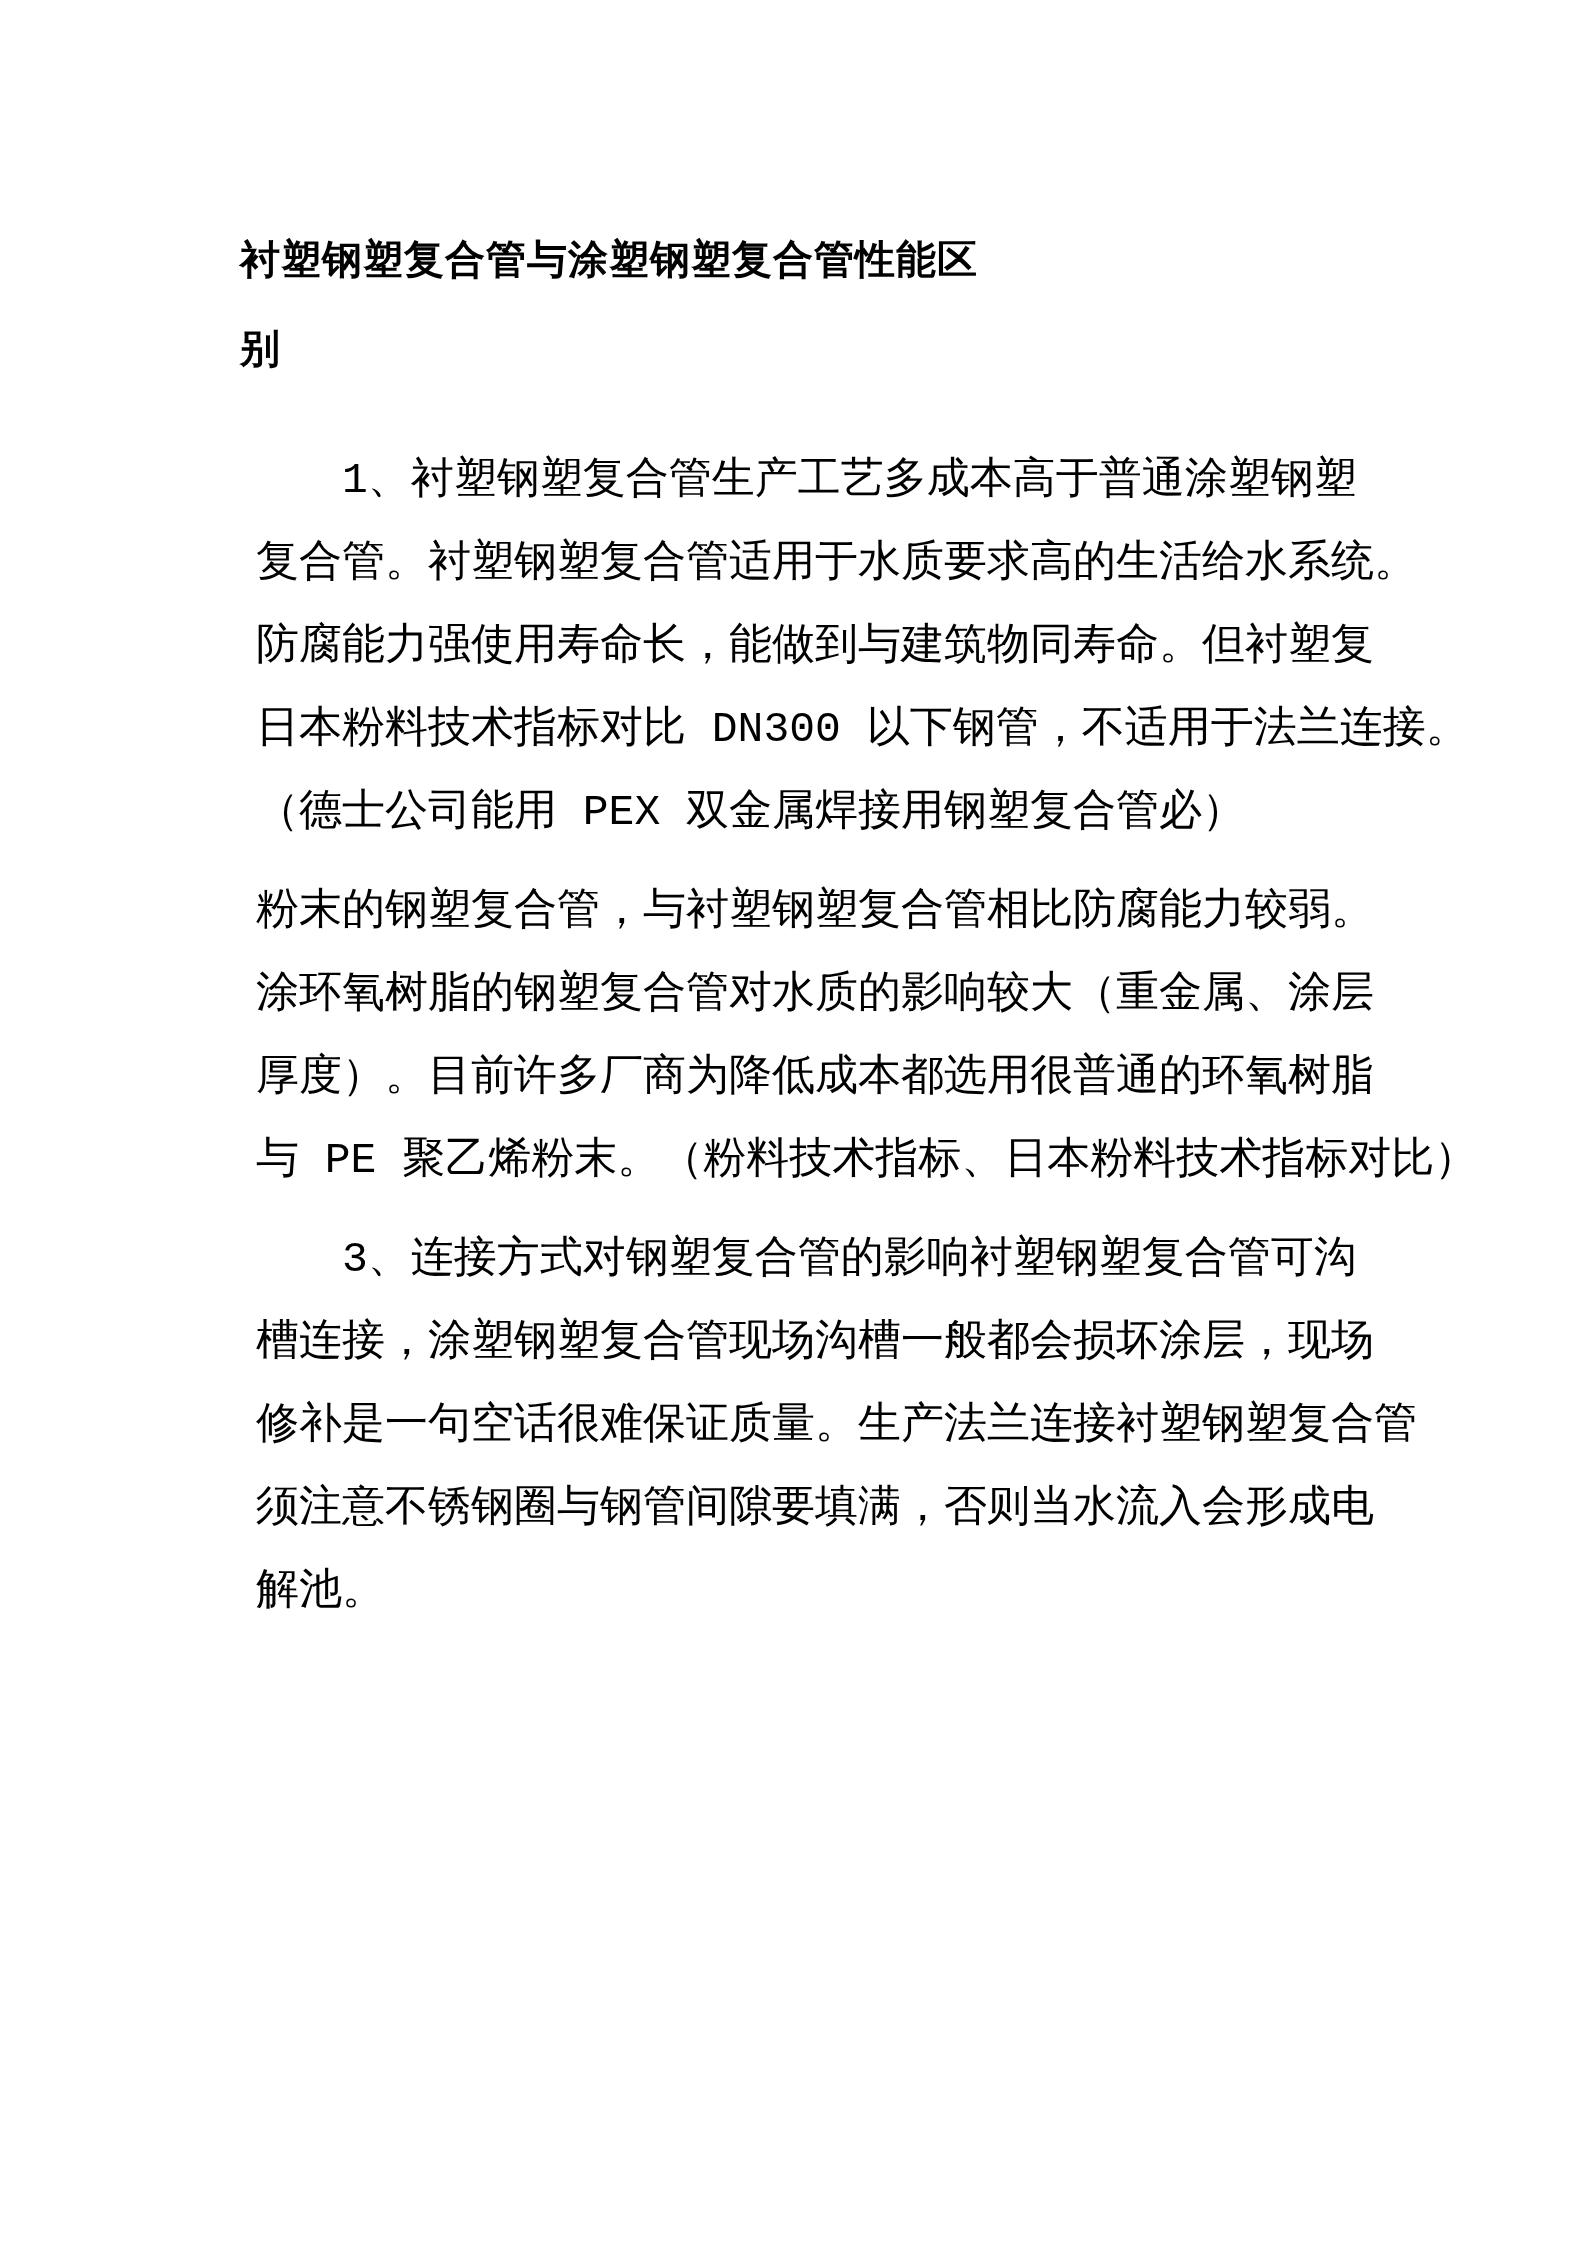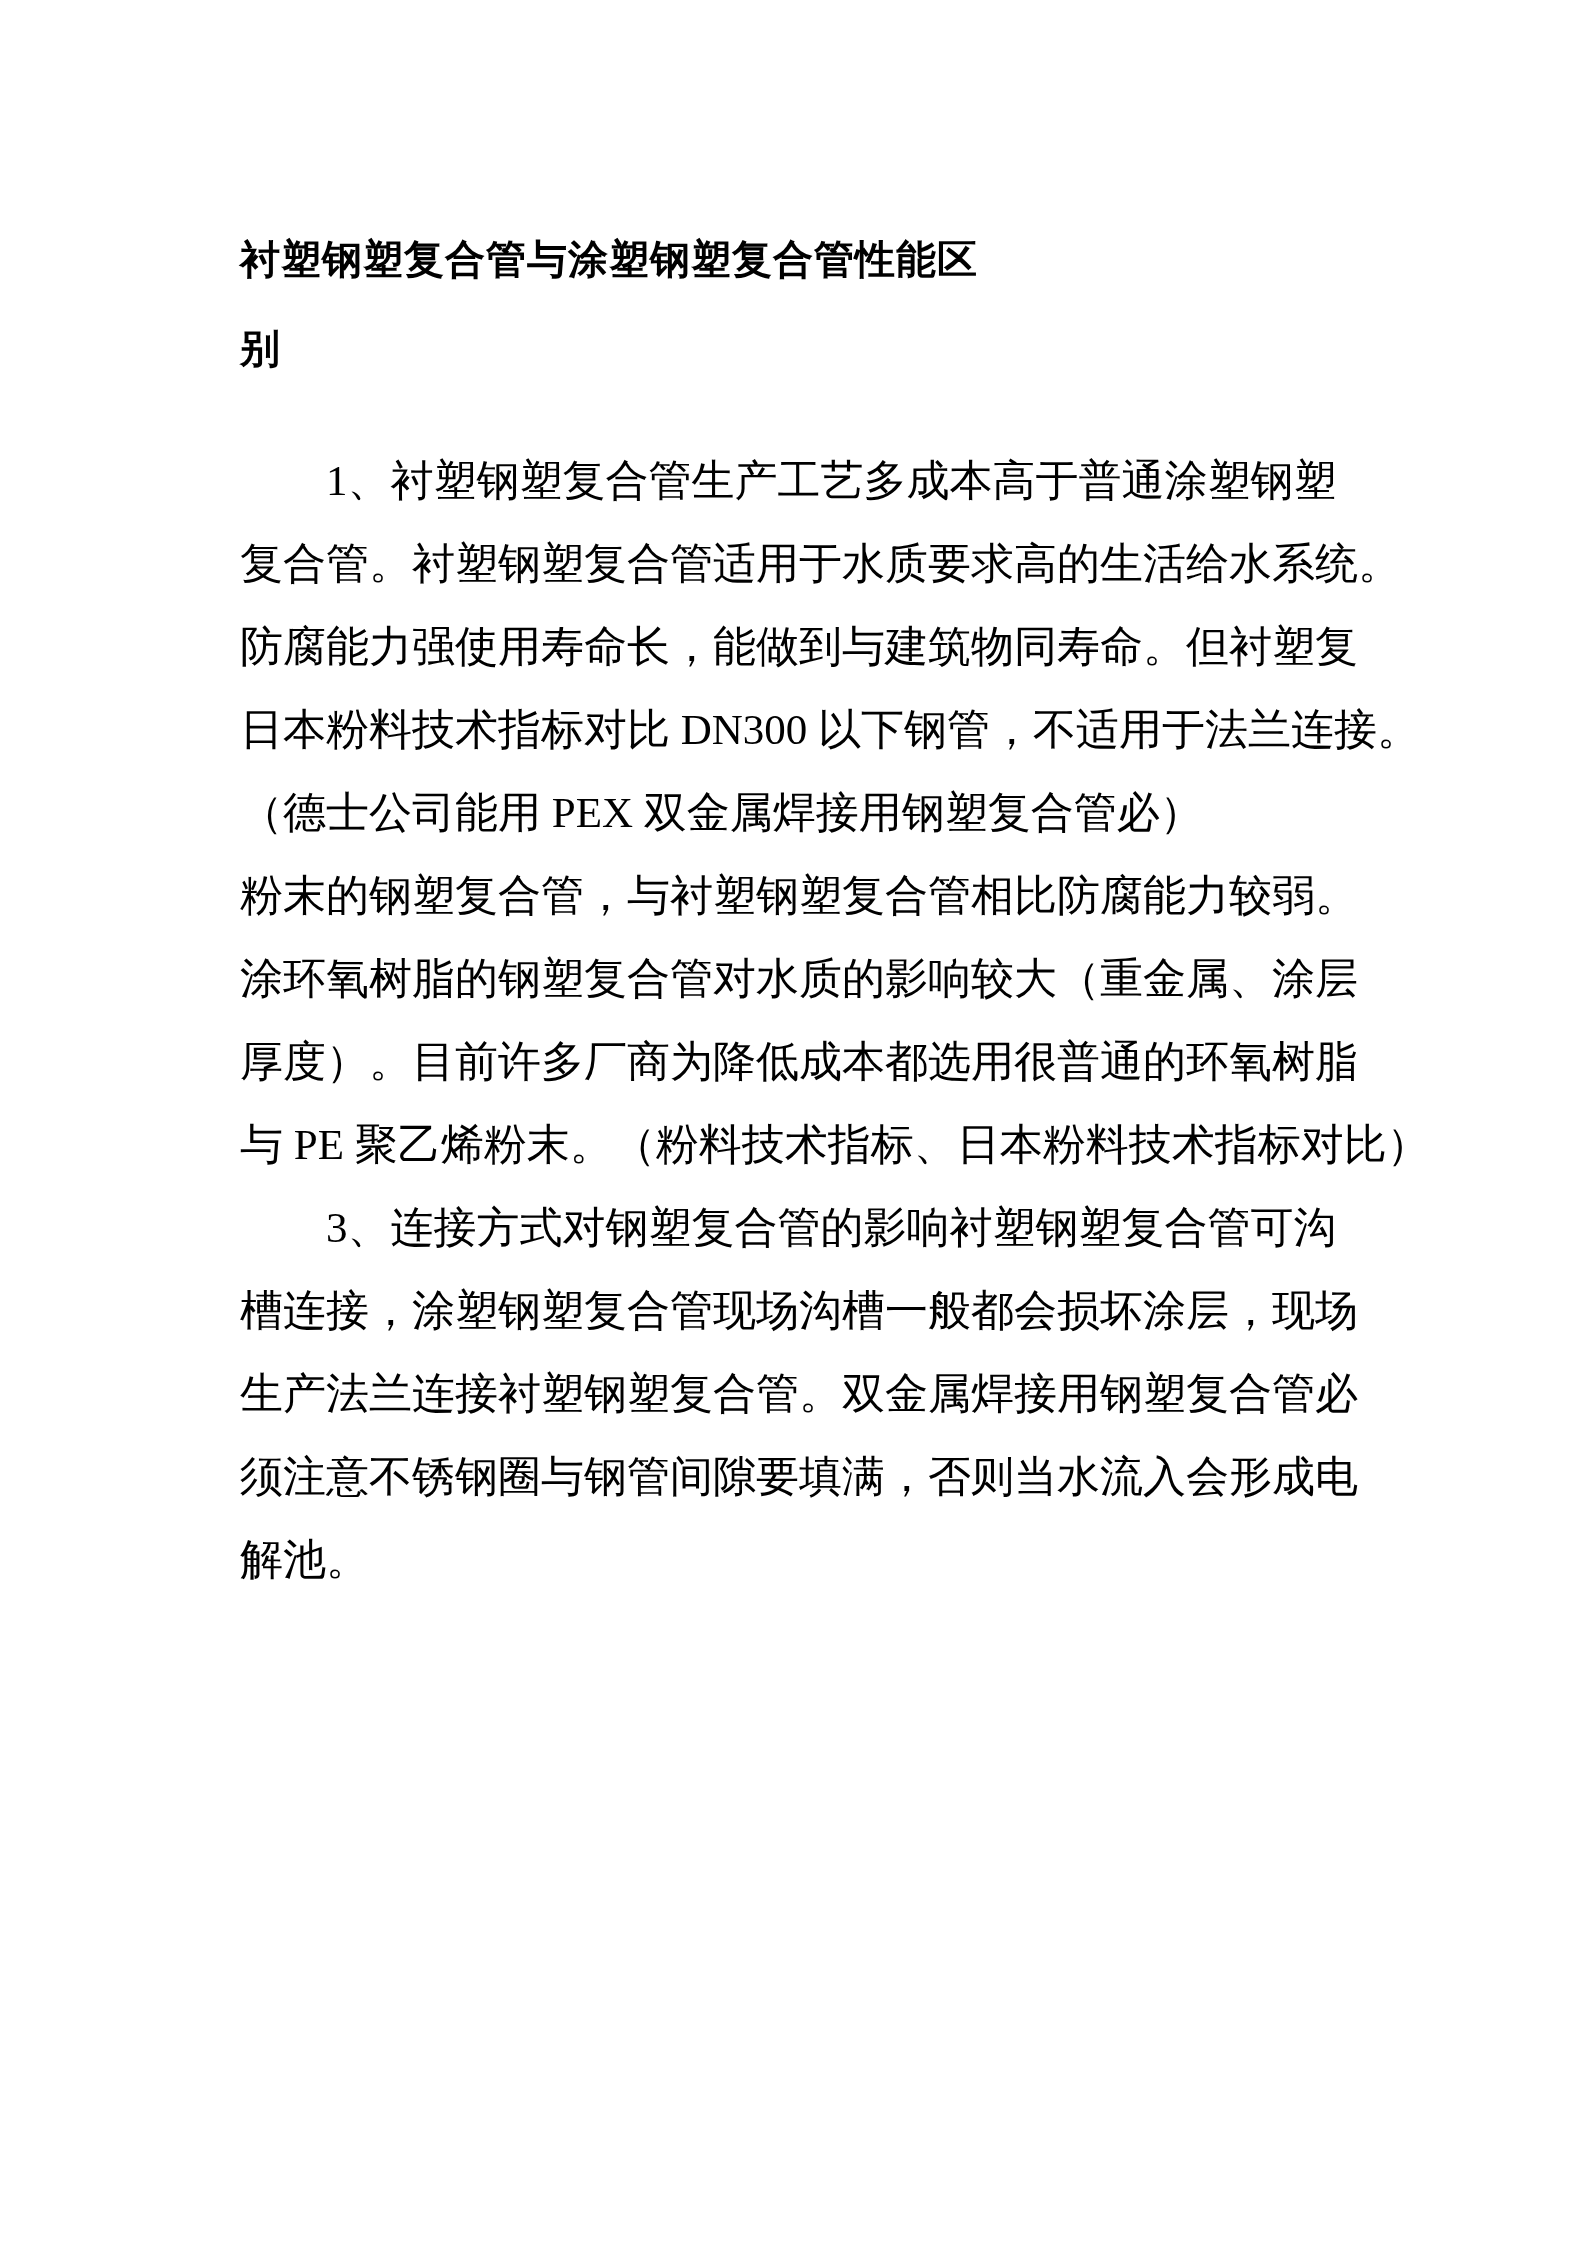--- a/index.html
+++ b/index.html
@@ -33,22 +33,23 @@
     display: block;
     white-space: nowrap;
   }
   .doc-body {
     margin: 46px 0 0 240px;
     width: 1165px;
     font-size: 43px;
     line-height: 83px;
   }
   .para {
-    margin: 0;
+    margin: 16px;
     padding: 0;
+    font-family: Liberation Mono, monospace;
   }
   .line {
     display: block;
     white-space: nowrap;
   }
   .line.first {
     text-indent: 86px;
   }
 </style>
 </head>
@@ -74,20 +75,20 @@
     <p class="para">
       <span class="line">粉末的钢塑复合管，与衬塑钢塑复合管相比防腐能力较弱。</span>
       <span class="line">涂环氧树脂的钢塑复合管对水质的影响较大（重金属、涂层</span>
       <span class="line">厚度）。目前许多厂商为降低成本都选用很普通的环氧树脂</span>
       <span class="line">与 PE 聚乙烯粉末。（粉料技术指标、日本粉料技术指标对比）</span>
     </p>
 
     <p class="para">
       <span class="line first">3、连接方式对钢塑复合管的影响衬塑钢塑复合管可沟</span>
       <span class="line">槽连接，涂塑钢塑复合管现场沟槽一般都会损坏涂层，现场</span>
-      <span class="line">生产法兰连接衬塑钢塑复合管。双金属焊接用钢塑复合管必</span>
+      <span class="line">修补是一句空话很难保证质量。生产法兰连接衬塑钢塑复合管</span>
       <span class="line">须注意不锈钢圈与钢管间隙要填满，否则当水流入会形成电</span>
       <span class="line">解池。</span>
     </p>
 
   </div>
 
 </div>
 
 </body></html>

